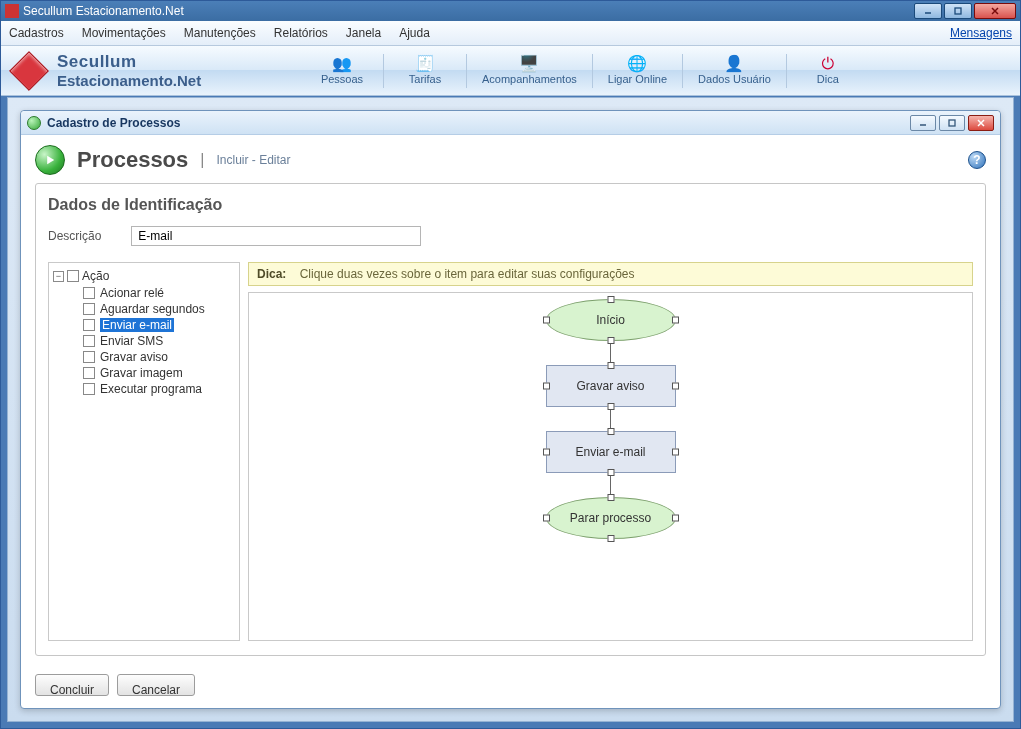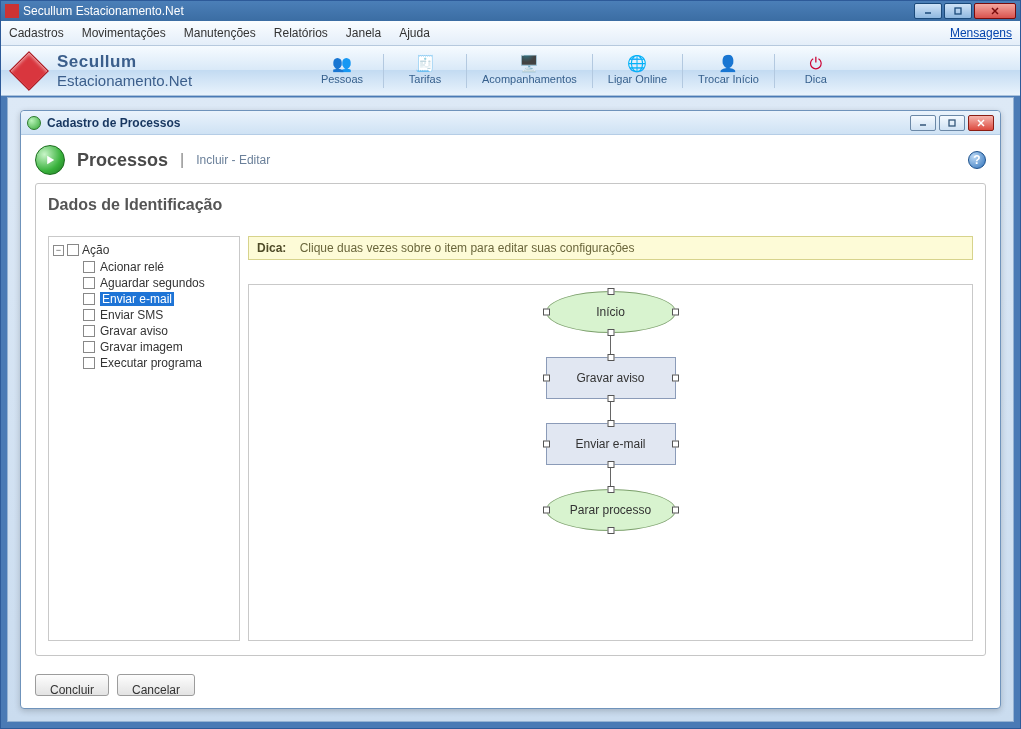--- a/index.html
+++ b/index.html
@@ -75,21 +75,21 @@
   }
   .brand-logo {
     width:36px; height:36px;
     background:#d9363e;
     transform: rotate(45deg) scale(.78);
     border:1px solid #8b0c12;
     box-shadow: inset 2px 2px 4px rgba(255,255,255,.5);
   }
   .brand-text { color:#3b5e8b; }
   .brand-text .l1 { font-size:17px; font-weight:bold; letter-spacing:.5px; }
-  .brand-text .l2 { font-size:15px; font-weight:normal; }
+  .brand-text .l2 { font-size:15px; font-weight:bold; }
   .toolbar {
     display:flex; align-items:center; flex:1; gap:4px;
     padding: 4px 6px;
   }
   .tool-btn {
     flex:0 0 auto;
     min-width: 70px;
     height: 42px;
     display:flex; flex-direction:column; align-items:center; justify-content:center;
     gap:1px;
@@ -150,21 +150,21 @@
     padding: 10px 14px 8px 14px;
   }
   .play-orb {
     width:30px; height:30px; border-radius:50%;
     background: radial-gradient(circle at 30% 30%, #c9f5c9, #39b23c 60%, #1f7422);
     border:1px solid #1c6d1f;
     display:flex; align-items:center; justify-content:center;
   }
   .play-orb svg { width:14px; height:14px; }
   .inner-header h2 {
-    margin:0; font-size:18px; color:#4a4a4a; font-weight:bold;
+    margin:0; font-size:22px; color:#4a4a4a; font-weight:bold;
   }
   .inner-header .sep { color:#888; font-size:16px; }
   .inner-header .sub { color:#6b809a; font-size:12px; }
   .help-orb {
     width:18px; height:18px; border-radius:50%;
     background: radial-gradient(circle at 30% 30%, #bcd9f5, #2f72bb);
     border:1px solid #1b508c;
     color:#fff; font-weight:bold; font-size:12px;
     display:flex; align-items:center; justify-content:center;
     margin-left:auto;
@@ -222,21 +222,21 @@
     background:#1e74d6; color:#fff; padding:0 2px;
   }
 
   .right-panel { flex:1; display:flex; flex-direction:column; min-width:0; }
   .hint {
     background:#fdfbd7;
     border:1px solid #d7d38c;
     padding:4px 8px;
     font-size:12px;
     color:#6a663b;
-    margin-bottom:24px;
+    margin-bottom:6px;
   }
   .hint b { color:#4f4b28; margin-right:10px; }
   .diagram-box {
     flex:1;
     border:1px solid #c9c9c9;
     position:relative;
     overflow:hidden;
   }
   .flow {
     position:absolute; left:50%; top:6px; transform:translateX(-50%);
@@ -343,21 +343,21 @@
           <span>Acompanhamentos</span>
         </div>
         <div class="tool-sep"></div>
         <div class="tool-btn">
           <span class="ticon">🌐</span>
           <span>Ligar Online</span>
         </div>
         <div class="tool-sep"></div>
         <div class="tool-btn">
           <span class="ticon">👤</span>
-          <span>Trocar Início</span>
+          <span>Dados Usuário</span>
         </div>
         <div class="tool-sep"></div>
         <div class="tool-btn exit">
           <span class="ticon">⏻</span>
           <span>Dica</span>
         </div>
       </div>
   </div>
 
   <div class="client-area">
@@ -394,20 +394,24 @@
             </svg>
         </div>
         <h2>Processos</h2>
         <span class="sep">|</span>
         <span class="sub">Incluir - Editar</span>
         <div class="help-orb">?</div>
       </div>
 
       <div class="form-panel">
         <div class="section-title">Dados de Identificação</div>
+        <div class="form-row">
+          <label>Descrição</label>
+          <input type="text" value="E-mail" style="">
+        </div>
 
 
         <div class="config-area">
 
           <div class="tree-panel">
             <div class="tree">
               <div class="tree-root">
                 <span class="tree-toggle">−</span>
                 <span class="tree-chk"></span>
                 <span>Ação</span>

